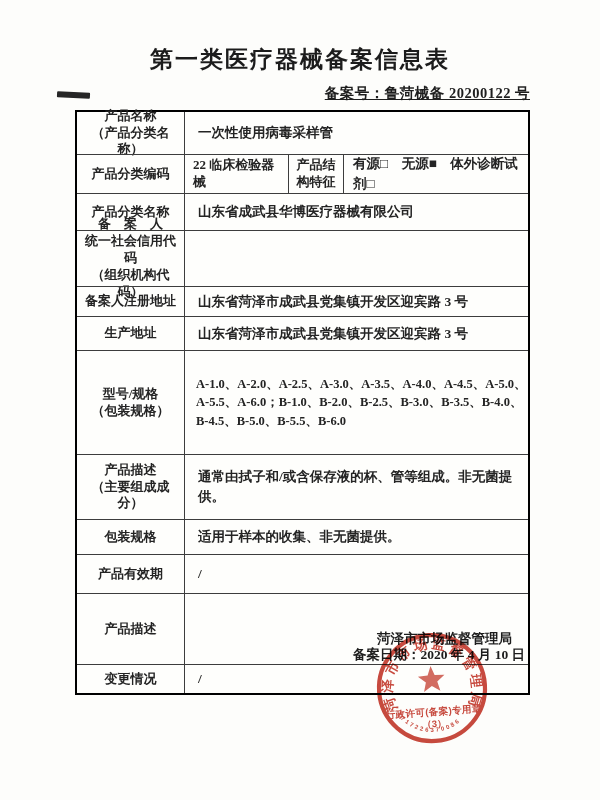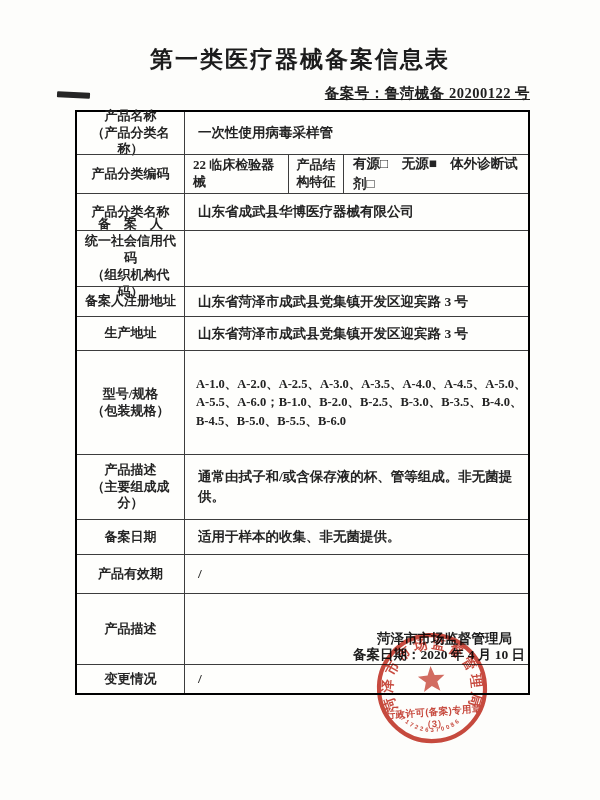--- a/index.html
+++ b/index.html
@@ -112,21 +112,21 @@
     <div class="cell val models">A-1.0、A-2.0、A-2.5、A-3.0、A-3.5、A-4.0、A-4.5、A-5.0、A-5.5、A-6.0；B-1.0、B-2.0、B-2.5、B-3.0、B-3.5、B-4.0、B-4.5、B-5.0、B-5.5、B-6.0</div>
   </div>
 
   <div class="row" style="height:64px">
     <div class="cell lbl">产品描述
 （主要组成成分）</div>
     <div class="cell val">通常由拭子和/或含保存液的杯、管等组成。非无菌提供。</div>
   </div>
 
   <div class="row" style="height:34px">
-    <div class="cell lbl">备案日期</div>
+    <div class="cell lbl">包装规格</div>
     <div class="cell val">适用于样本的收集、非无菌提供。</div>
   </div>
 
   <div class="row" style="height:38px">
     <div class="cell lbl">产品有效期</div>
     <div class="cell val">/</div>
   </div>
 
 
   <div class="row" style="height:70px">

